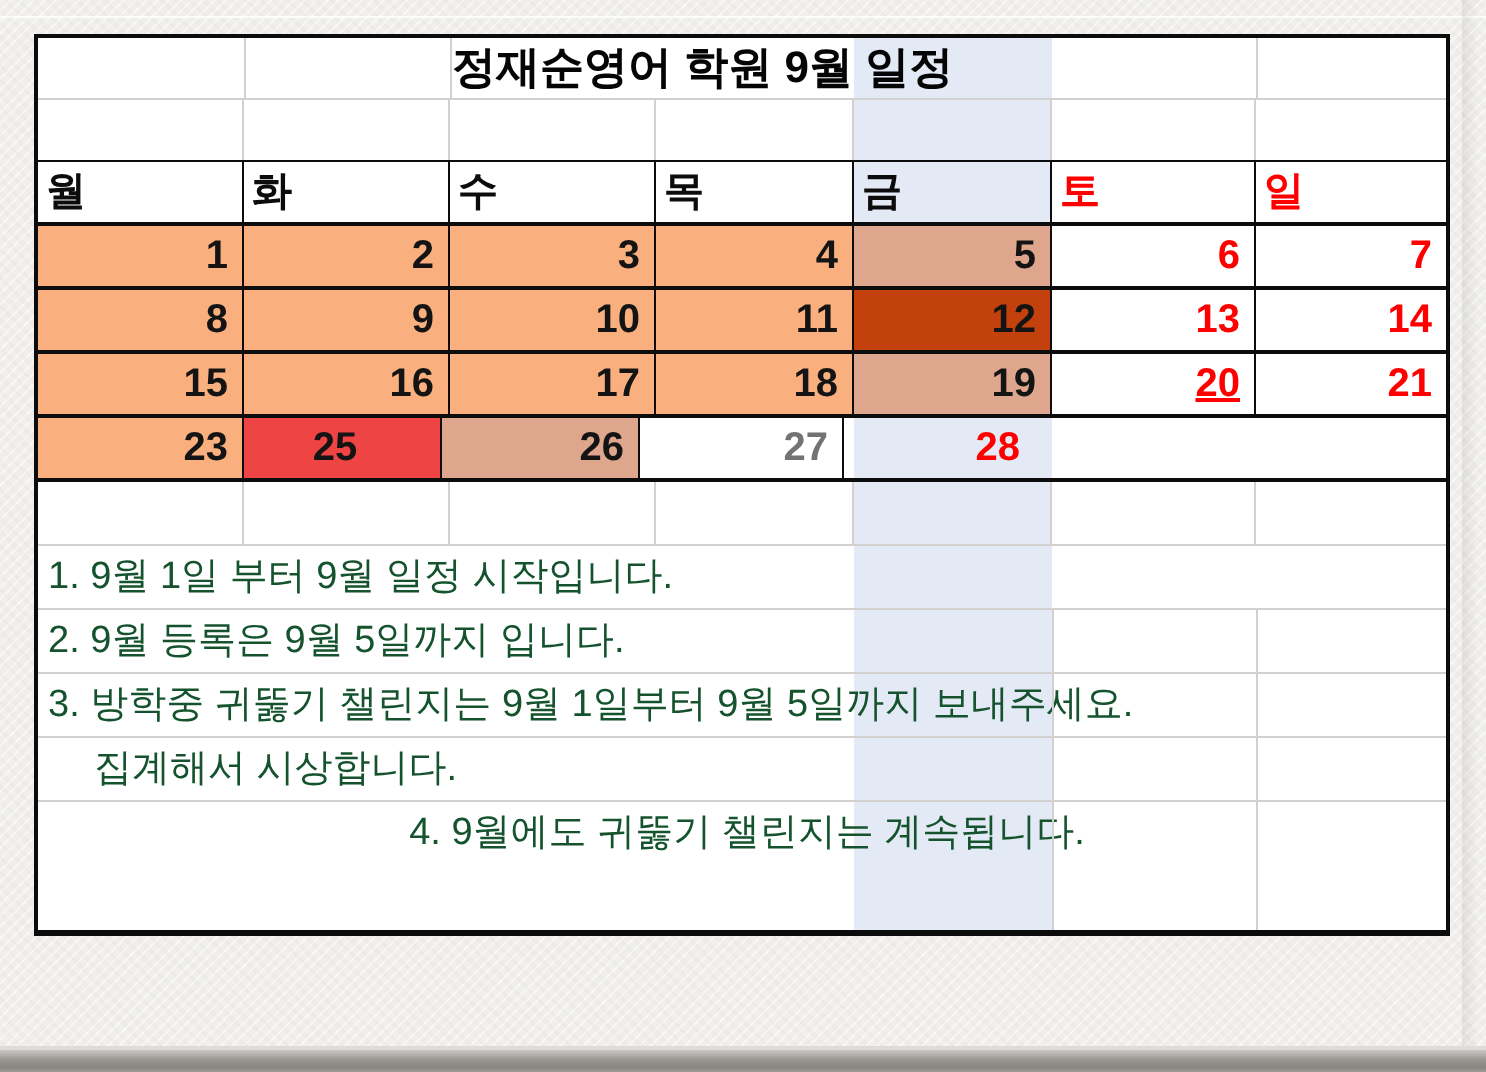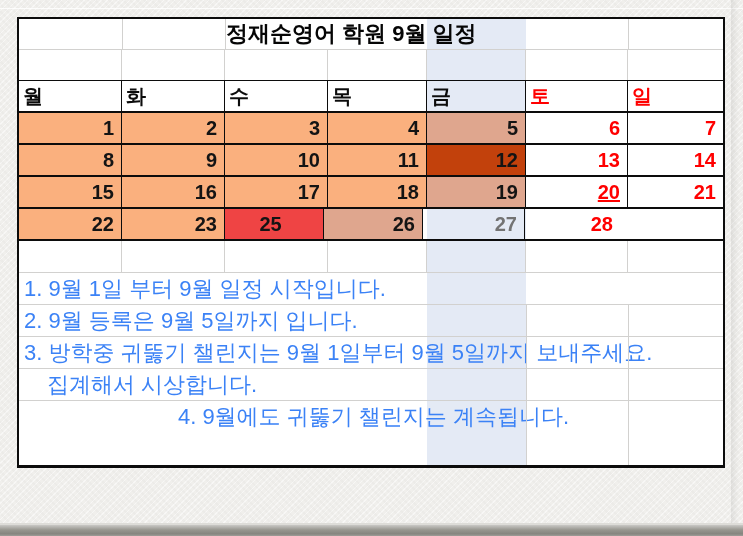--- a/index.html
+++ b/index.html
@@ -60,21 +60,21 @@
   .vb-gray{border-right:1px solid #d2d1cf;}
   .vb-none{border-right:none;}
   
   .title-text{
     position:absolute;left:207px;top:0;line-height:30px;
     font-size:22px;font-weight:bold;color:#050505;z-index:2;letter-spacing:0px;
   }
   .hdr-cell{font-size:20px;font-weight:bold;color:#0c0c0c;padding-left:4px;line-height:30px;}
   .num-cell{font-size:20px;font-weight:bold;color:#141414;text-align:right;padding-right:7px;line-height:31px;}
   .num-cell.plain{font-weight:normal;color:#1b1b1b;}
-  .note-cell{font-size:22px;color:#3b82f6;padding-left:5px;line-height:31px;position:relative;z-index:2;}
+  .note-cell{font-size:19px;color:#14532d;padding-left:5px;line-height:31px;position:relative;z-index:2;}
   .note-cell.indent{padding-left:28px;}
 </style>
 </head>
 <body>
 
 <div class="canvas">
   <div class="edge-top"></div>
   <div class="sheet">
     <div class="sheet-inner">
       <div class="hl-col" style="background: rgb(228, 234, 245);"></div>
@@ -128,21 +128,20 @@
           <div class="row row-week">
             <div class="cell num-cell vb-black" style="width: 103px; background: rgb(250, 176, 126);">15</div>
             <div class="cell num-cell vb-black" style="width: 103px; background: rgb(250, 176, 126);">16</div>
             <div class="cell num-cell vb-black" style="width: 103px; background: rgb(250, 176, 126);">17</div>
             <div class="cell num-cell vb-black" style="width: 99px; background: rgb(250, 176, 126);">18</div>
             <div class="cell num-cell vb-black" style="width: 99px; background: rgb(223, 166, 142);">19</div>
             <div class="cell num-cell vb-black" style="width: 102px; color: rgb(255, 0, 0); text-decoration: underline;">20</div>
             <div class="cell num-cell vb-black vb-none" style="width: 95px; color: rgb(255, 0, 0);">21</div>
           </div>
           <div class="row row-week">
-            <div class="cell num-cell vb-black" style="width: 103px; background: rgb(250, 176, 126);">22</div>
             <div class="cell num-cell vb-black" style="width: 103px; background: rgb(250, 176, 126);">23</div>
             <div class="cell num-cell vb-black" style="width: 99px; background: #ef4444; text-align: center;">25</div>
             <div class="cell num-cell vb-black" style="width: 99px; background: rgb(223, 166, 142);">26</div>
             <div class="cell num-cell vb-black" style="width: 102px; color: #737373;">27</div>
             <div class="cell num-cell vb-black vb-none" style="width: 95px; color: rgb(255, 0, 0);">28</div>
           </div>
         </div>
 
       <div class="row row-blank2" id="blankRow2">
           <div class="cell vb-gray" style="width: 103px;"></div>

